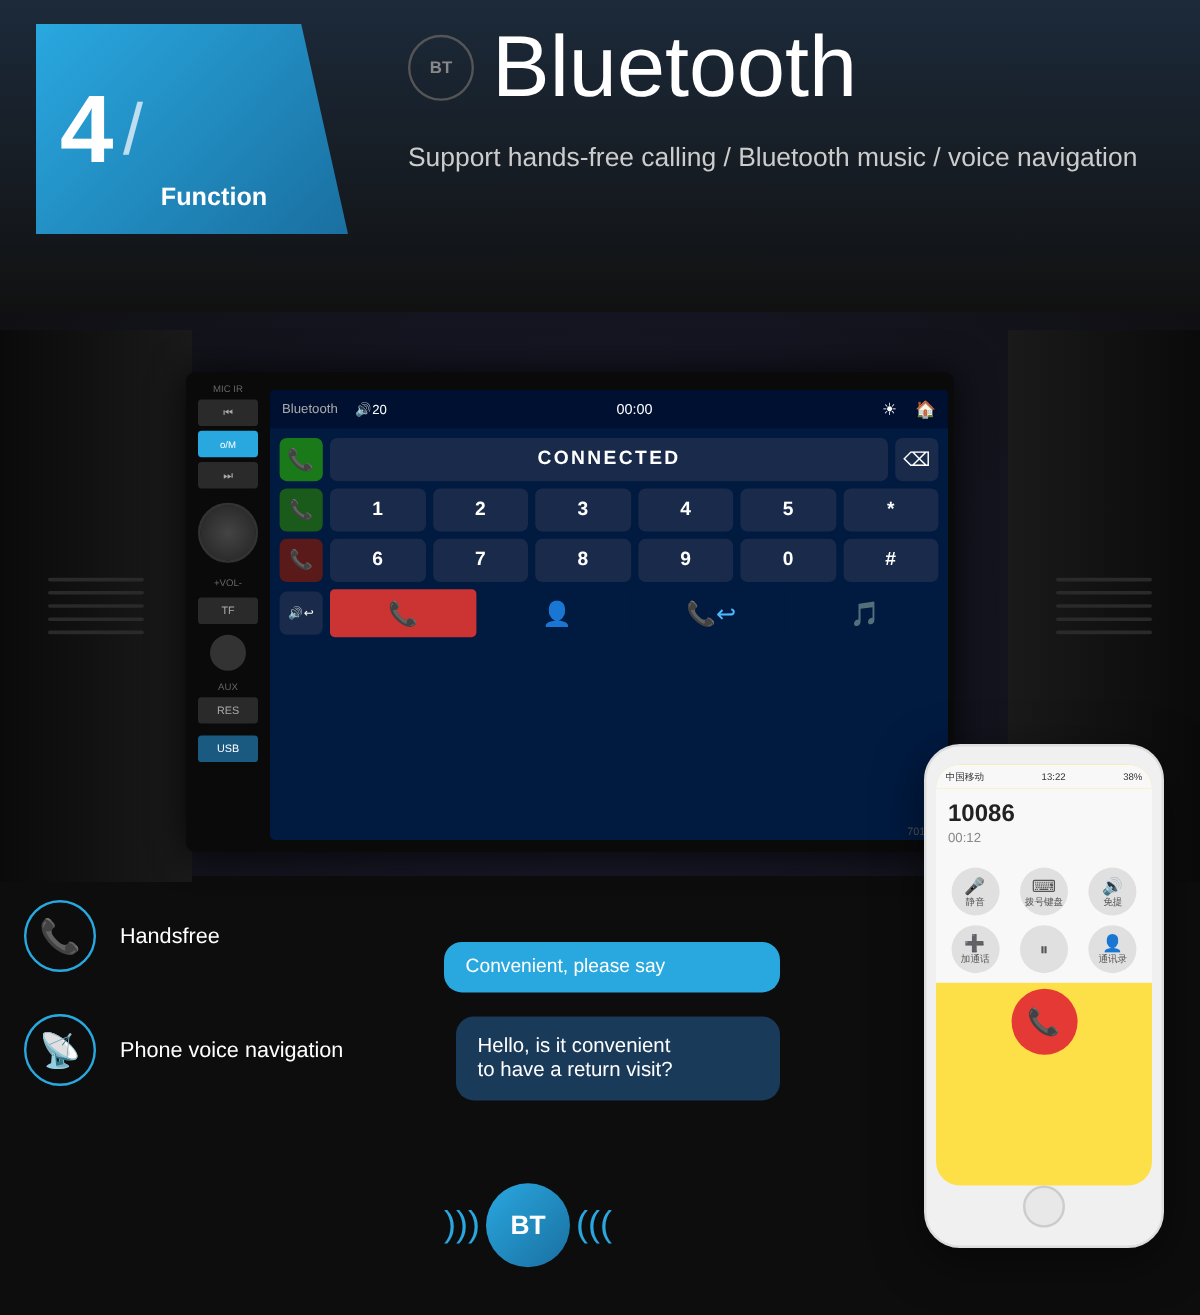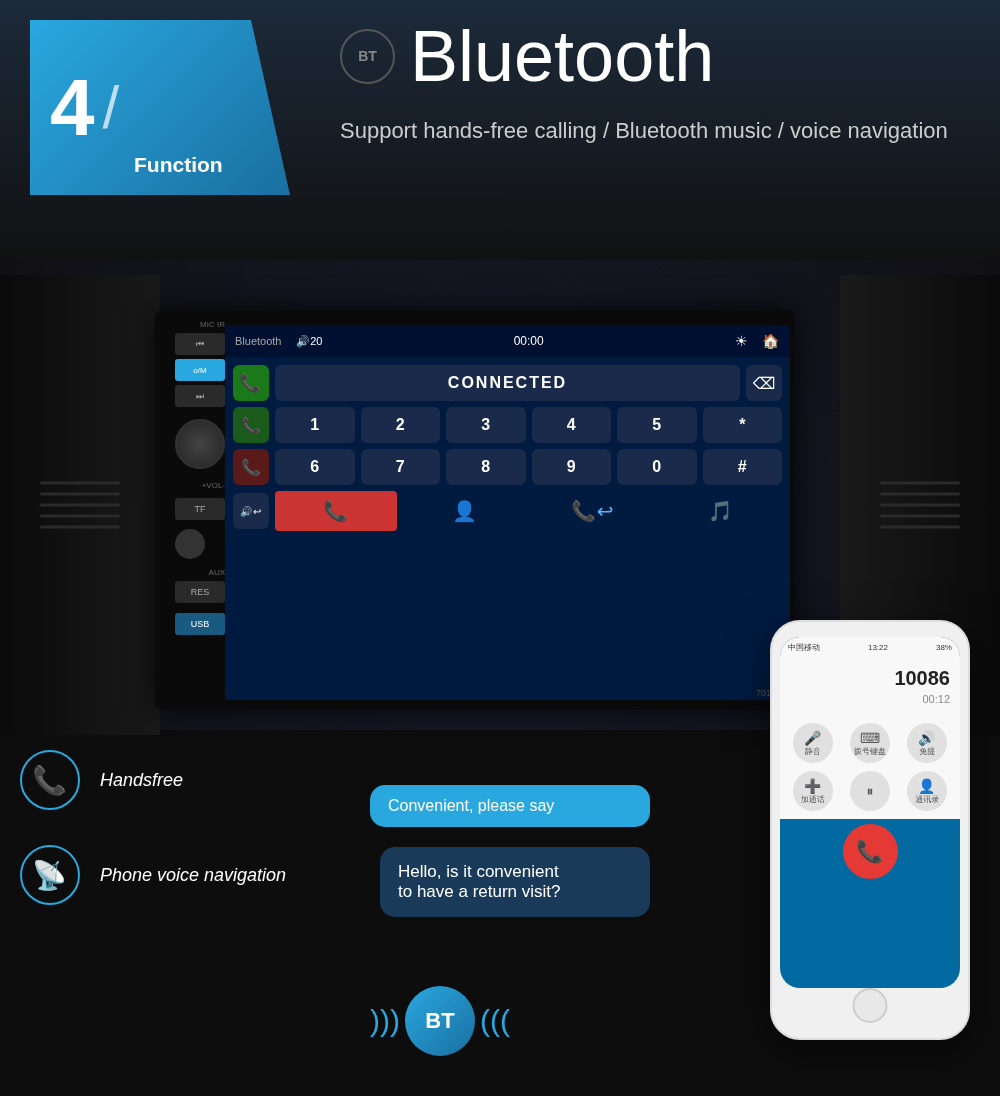--- a/index.html
+++ b/index.html
@@ -272,21 +272,21 @@
     }
 
     
     .left-controls {
       position: absolute;
       top: 0; left: 0;
       width: 70px;
       height: 100%;
       display: flex;
       flex-direction: column;
-      align-items: flex-end;
+      align-items: center;
       padding-top: 10px;
       gap: 4px;
     }
 
     .ctrl-btn {
       width: 50px;
       height: 22px;
       background: #2a2a2a;
       border-radius: 3px;
       display: flex;
@@ -344,21 +344,20 @@
       display: flex;
       align-items: center;
       justify-content: center;
       font-size: 28px;
       flex-shrink: 0;
     }
 
     .feature-label {
       font-size: 18px;
       color: white;
-      font-style: italic;
     }
 
     
     .speech-area {
       position: absolute;
       top: 740px;
       left: 290px;
       width: 360px;
       z-index: 10;
     }
@@ -430,40 +429,40 @@
       overflow: hidden;
       border: 2px solid #ddd;
     }
 
     .phone-screen {
       position: absolute;
       top: 15px;
       left: 8px;
       right: 8px;
       bottom: 50px;
-      background: #0369a1;
+      background: #fde047;
       border-radius: 20px;
       overflow: hidden;
     }
 
     .phone-status-bar {
       background: #f8f8f8;
       height: 20px;
       display: flex;
       align-items: center;
       justify-content: space-between;
       padding: 0 8px;
       font-size: 8px;
       color: #333;
     }
 
     .phone-call-area {
       background: #f8f8f8;
       padding: 10px;
-      text-align: right;
+      text-align: left;
     }
 
     .phone-number {
       font-size: 20px;
       font-weight: bold;
       color: #222;
     }
 
     .phone-duration {
       font-size: 11px;

